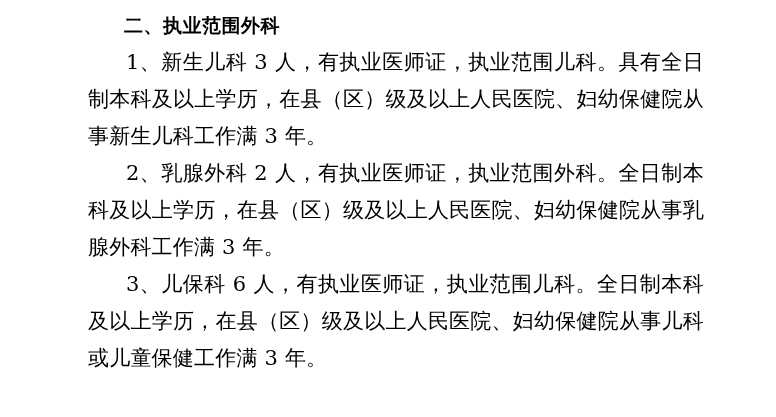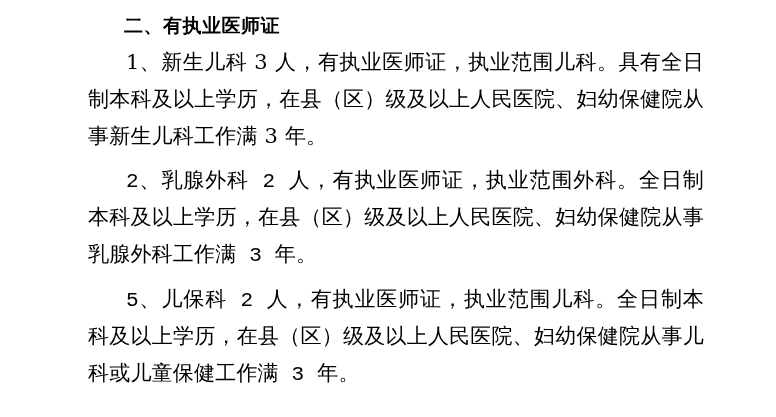--- a/index.html
+++ b/index.html
@@ -33,28 +33,27 @@
   .para {
     font-size: 21px;
     line-height: 37px;
     margin: 0;
     text-align: justify;
     text-justify: inter-ideograph;
     text-indent: 38px;
     letter-spacing: 0.2px;
   }
   .para + .para {
-    margin-top: 8px;
-    font-family: Liberation Mono, monospace;
+    margin-top: 0;
   }
 </style>
 </head>
 <body>
 
 <div class="page">
-  <h2 class="doc-heading">二、有执业医师证</h2>
+  <h2 class="doc-heading">二、执业范围外科</h2>
 
   <p class="para">1、新生儿科 3 人，有执业医师证，执业范围儿科。具有全日制本科及以上学历，在县（区）级及以上人民医院、妇幼保健院从事新生儿科工作满 3 年。</p>
 
   <p class="para">2、乳腺外科 2 人，有执业医师证，执业范围外科。全日制本科及以上学历，在县（区）级及以上人民医院、妇幼保健院从事乳腺外科工作满 3 年。</p>
 
-  <p class="para">5、儿保科 2 人，有执业医师证，执业范围儿科。全日制本科及以上学历，在县（区）级及以上人民医院、妇幼保健院从事儿科或儿童保健工作满 3 年。</p>
+  <p class="para">3、儿保科 6 人，有执业医师证，执业范围儿科。全日制本科及以上学历，在县（区）级及以上人民医院、妇幼保健院从事儿科或儿童保健工作满 3 年。</p>
 </div>
 
 </body></html>

